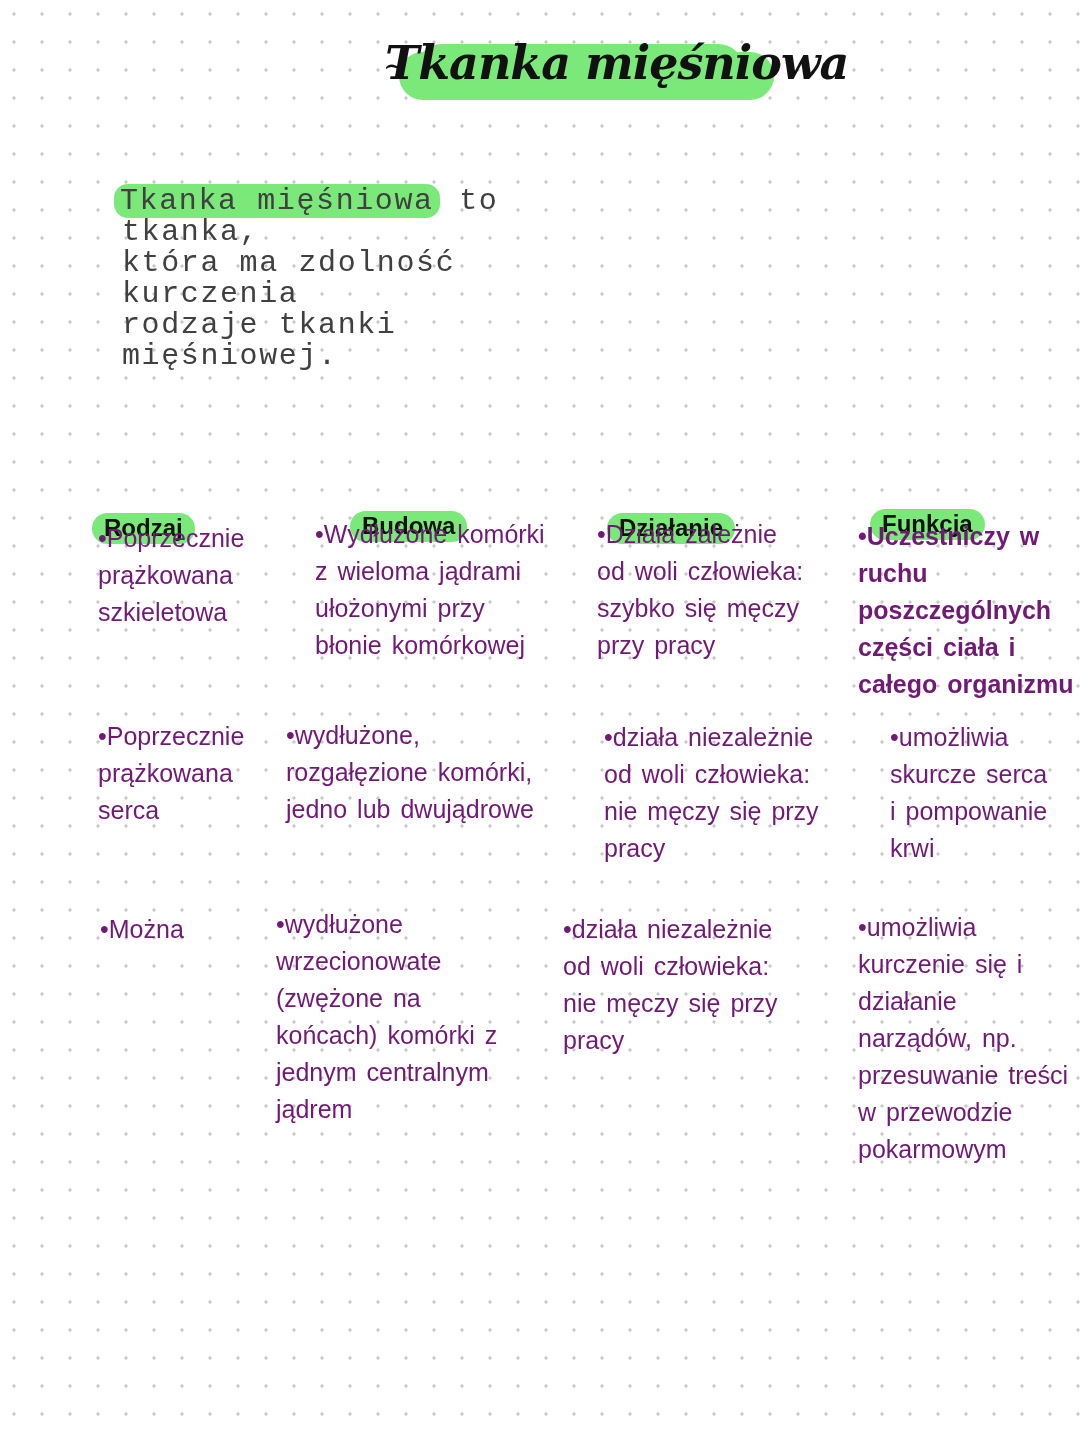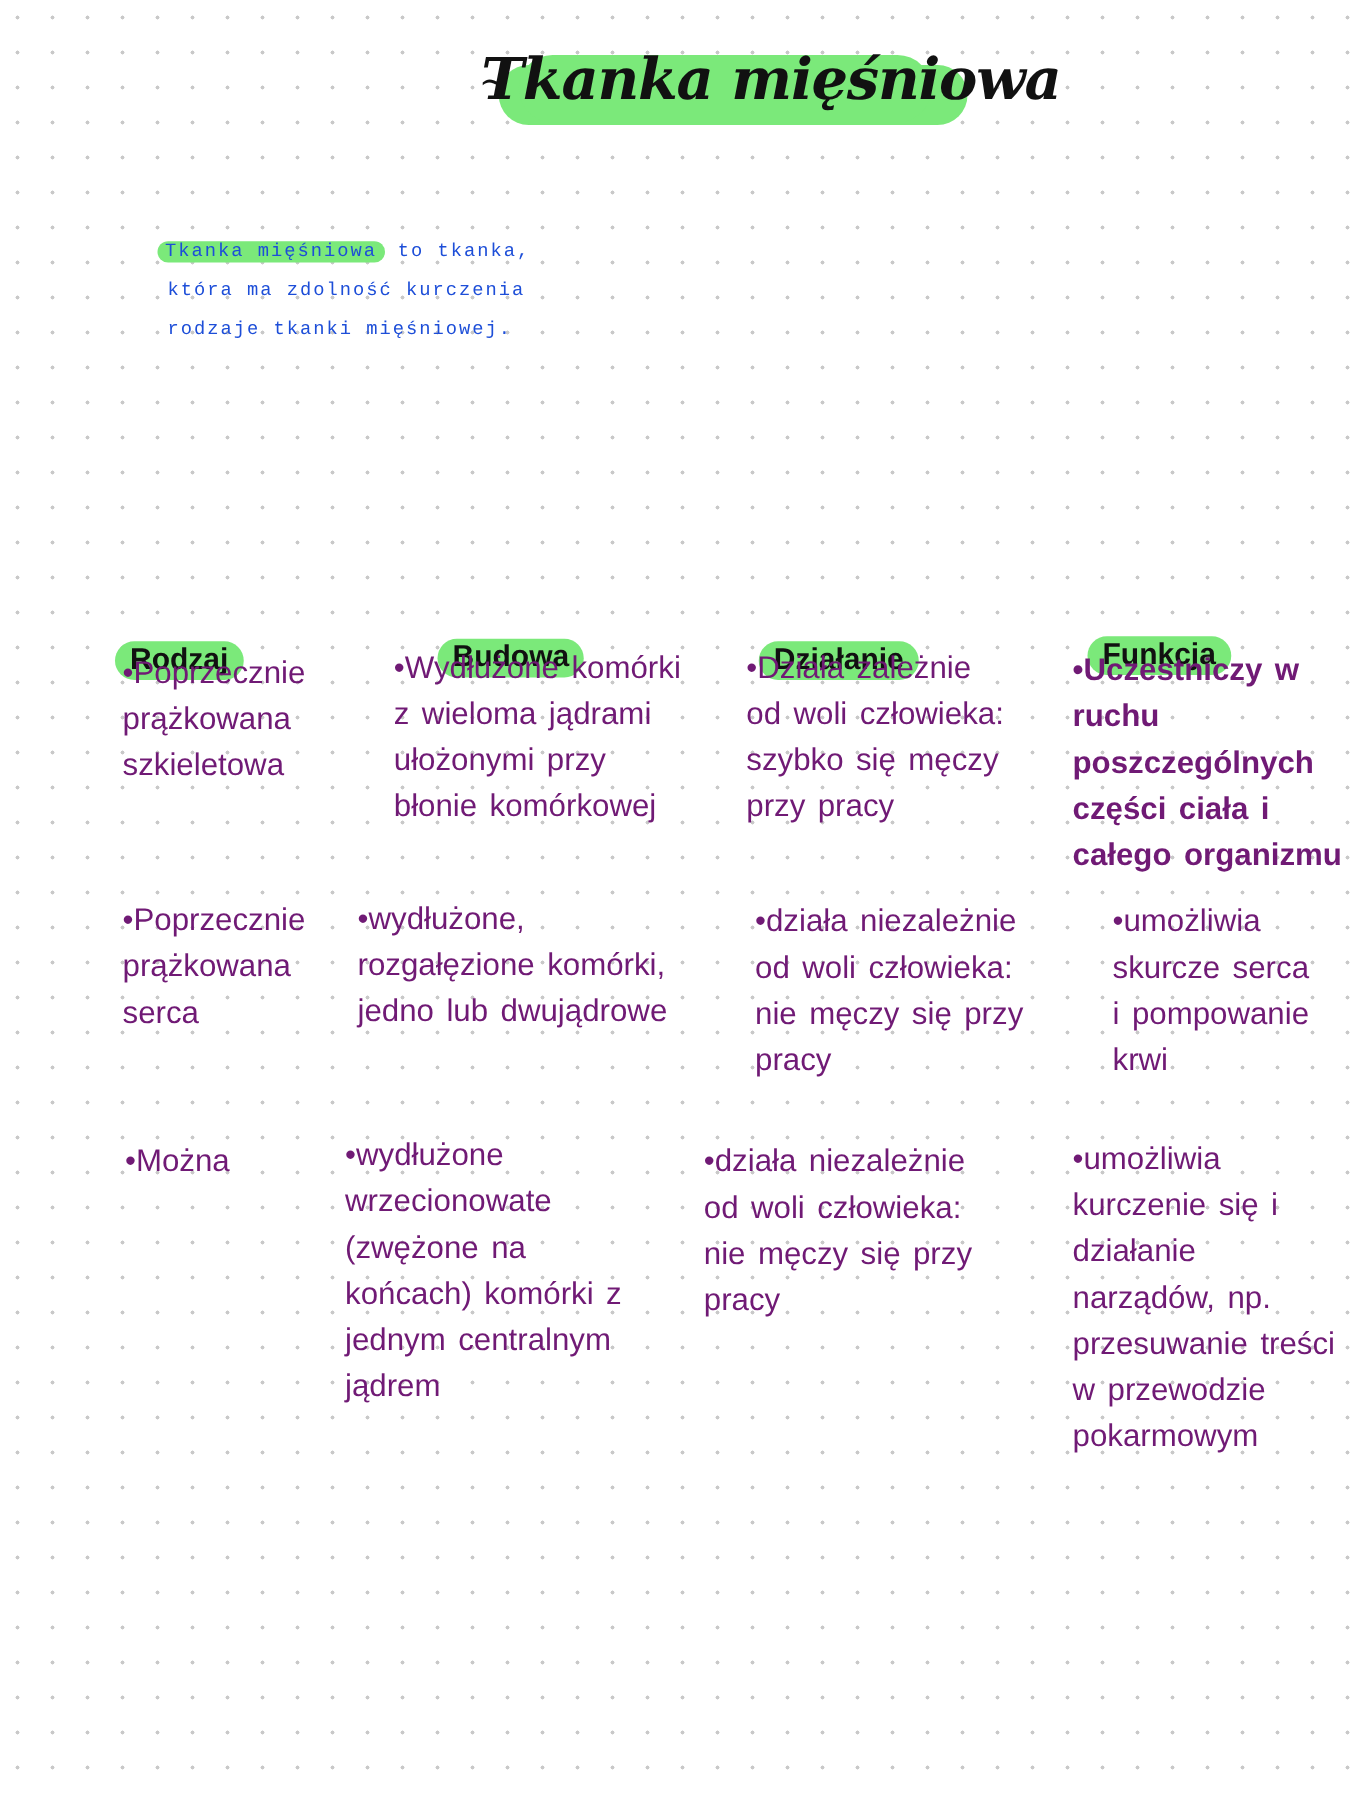--- a/index.html
+++ b/index.html
@@ -24,23 +24,23 @@
   .title {
     position: absolute; left: 0; top: 6px; width: 395px; text-align: center;
     font-family: "DejaVu Serif", serif; font-style: italic; font-weight: bold;
     font-size: 46px; letter-spacing: -1px; color: #111; white-space: nowrap;
   }
   .title-swirl {
     position: absolute; left: -2px; top: 18px; font-family: "DejaVu Serif", serif;
     font-size: 30px; color: #111;
   }
   .intro {
-    position: absolute; left: 134px; top: 186px; width: 480px;
+    position: absolute; left: 122px; top: 186px; width: 480px;
     font-family: "Liberation Mono", "DejaVu Sans Mono", monospace;
-    font-size: 15px; line-height: 31px; letter-spacing: 1.6px; color: #1d4ed8;
+    font-size: 30px; line-height: 31px; letter-spacing: 1.6px; color: #404040;
   }
   .intro .hl {
     background: #7be97a; border-radius: 14px; padding: 0 6px 0 6px; margin-left: -8px;
   }
   .hdr {
     position: absolute; font-weight: bold; font-size: 24px; color: #111;
     background: #7be97a; border-radius: 16px; padding: 1px 12px 2px 12px;
     line-height: 28px;
     margin-top: 46px;
   }

